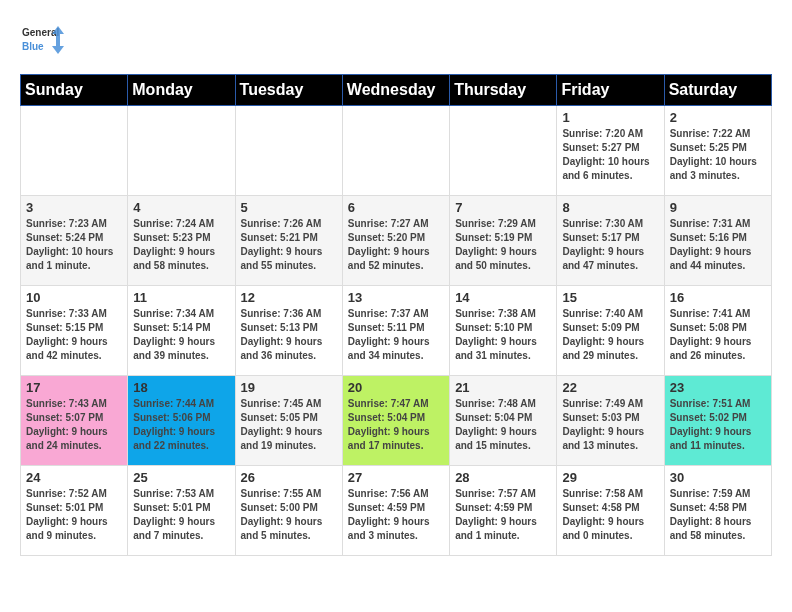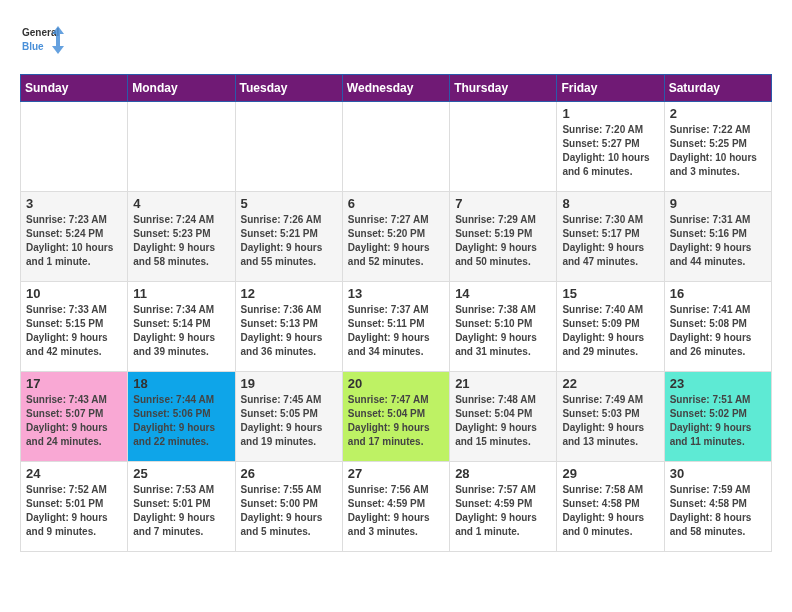--- a/index.html
+++ b/index.html
@@ -32,23 +32,23 @@
     .location {
       font-size: 14px;
       color: #555;
     }
     .calendar {
       width: 100%;
       border-collapse: collapse;
       border: 1px solid #ccc;
     }
     .calendar th {
-      background: #701a75;
+      background: #000000;
       color: #fff;
-      font-size: 12px;
+      font-size: 16px;
       font-weight: bold;
       padding: 6px 4px;
       text-align: left;
       border: 1px solid #2a5aaa;
     }
     .calendar td {
       vertical-align: top;
       padding: 4px 5px;
       border: 1px solid #ddd;
       font-size: 10px;

